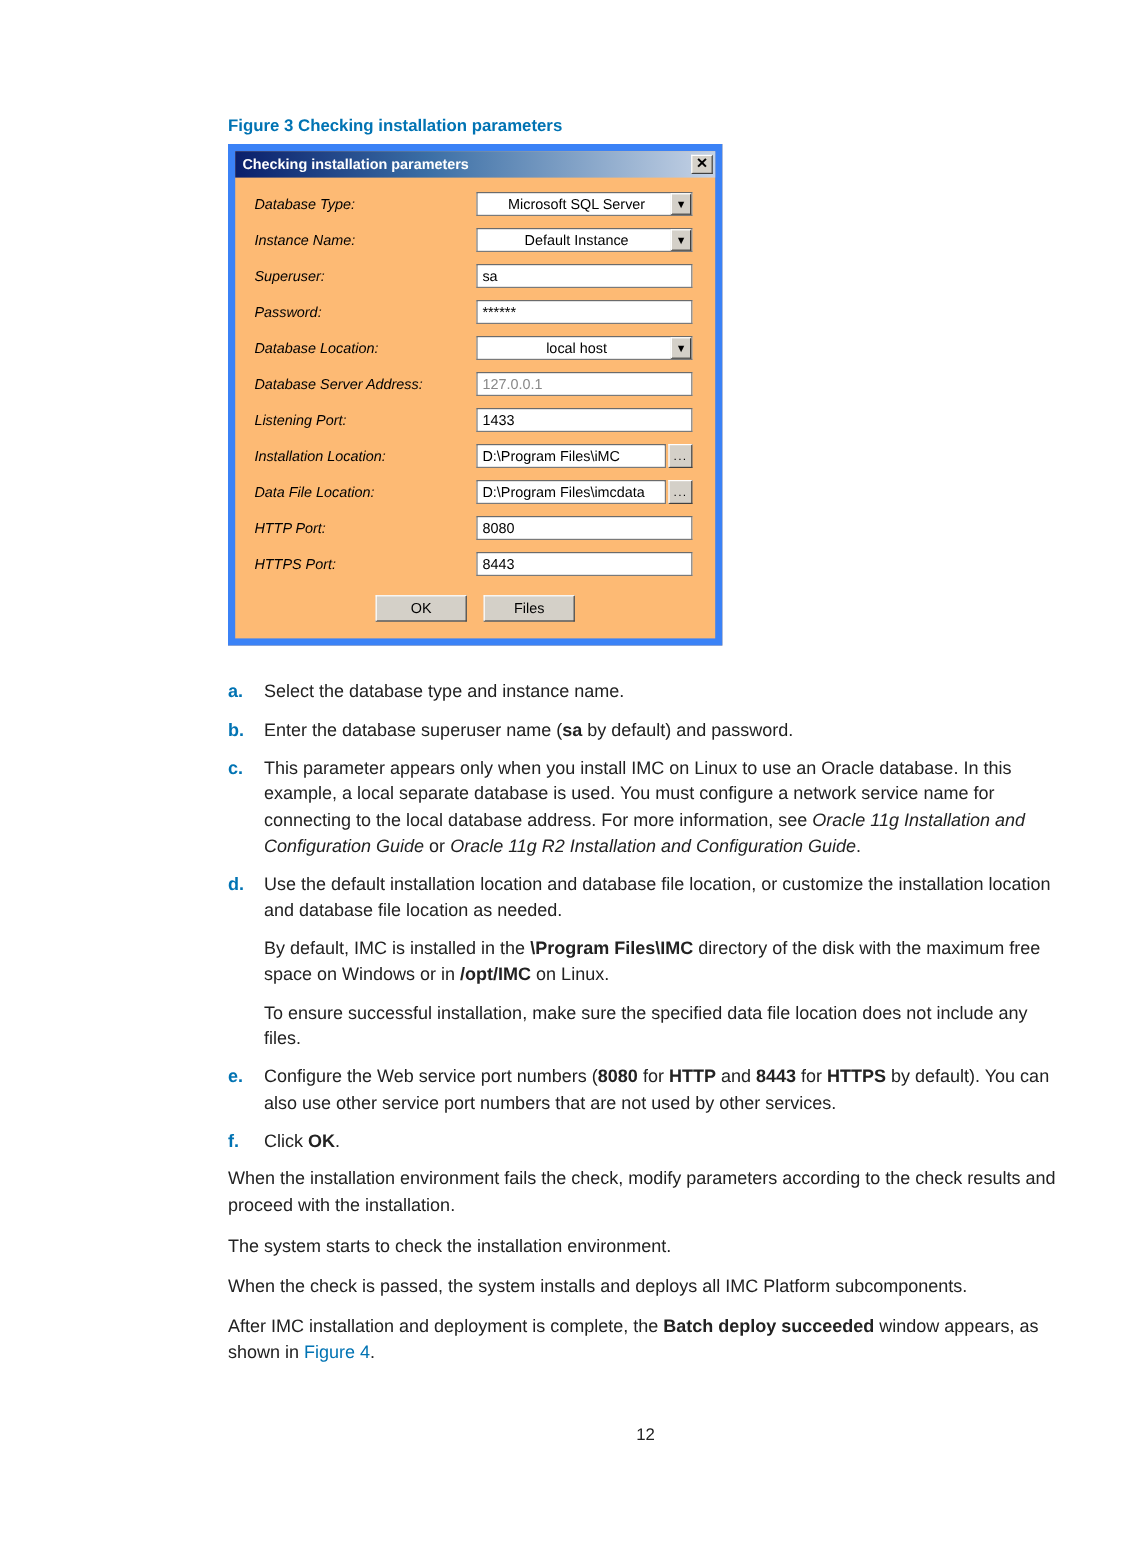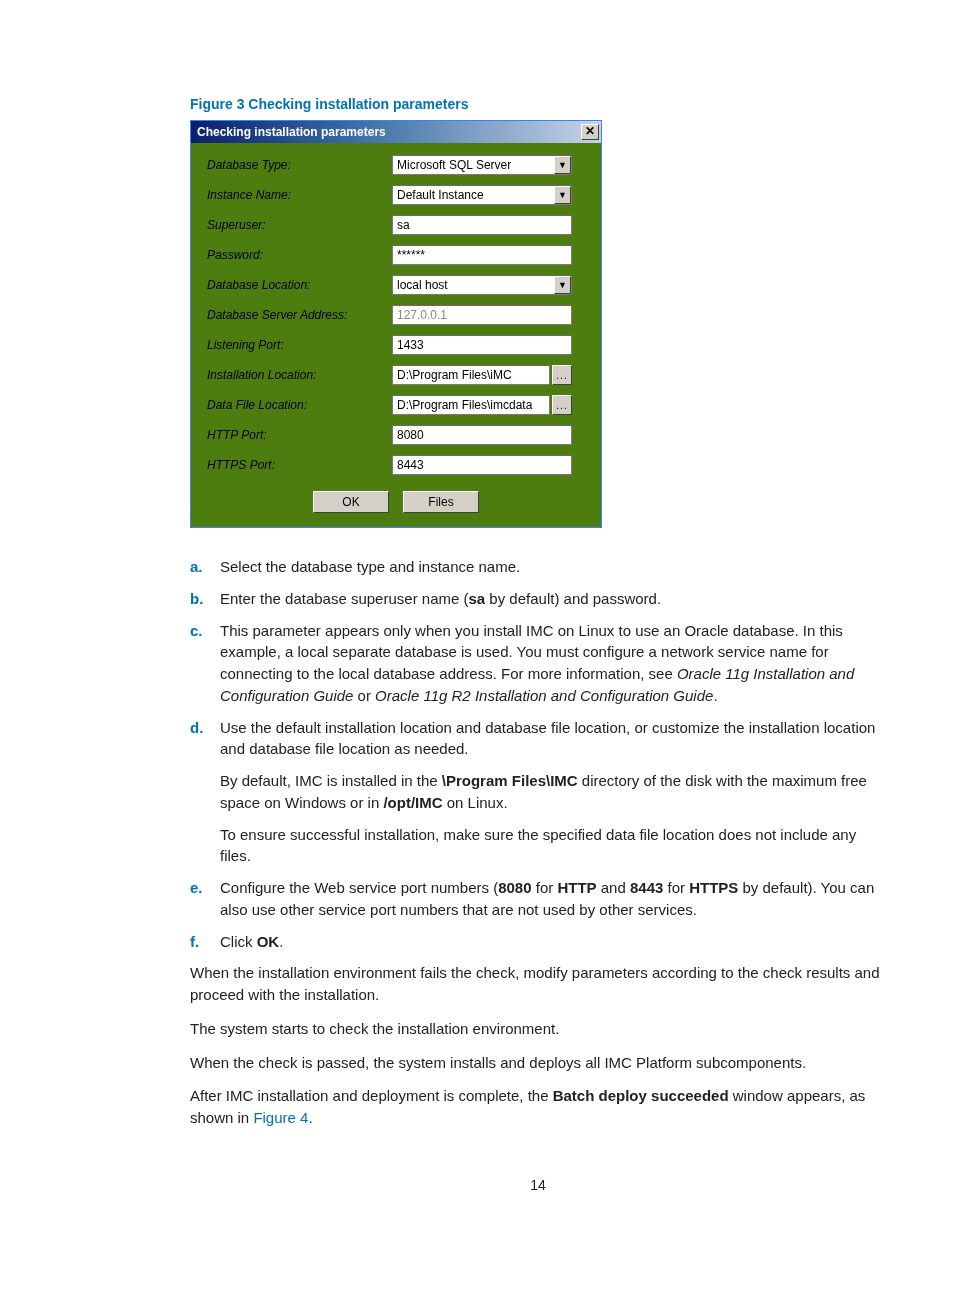--- a/index.html
+++ b/index.html
@@ -17,22 +17,22 @@
   }
   .fig-caption {
     color: #0073b3;
     font-weight: bold;
     font-size: 14px;
     margin: 0 0 8px 0;
   }
   
   .dialog {
     width: 412px;
-    border: 1px solid #3b82f6;
-    background: #4d7c0f;
+    border: 6px solid #3b82f6;
+    background: #fdba74;
     font-family: Tahoma, Arial, sans-serif;
     font-size: 12px;
     color: #000;
     margin-bottom: 28px;
   }
   .titlebar {
     display: flex;
     align-items: center;
     height: 22px;
     background: linear-gradient(to right, #0a1f6b 0%, #3a6ea5 40%, #c6d3e6 100%);
@@ -63,21 +63,21 @@
     width: 180px;
     height: 20px;
     background: #fff;
     border: 1px solid #7a7a7a;
     border-top-color: #6b6b6b;
     display: flex;
     align-items: center;
     padding: 0 4px;
     font-size: 12px;
   }
-  .combo { padding-right: 0; }
+  .combo { padding-right: 0; text-align: center; }
   .combo .val { flex: 1; overflow: hidden; white-space: nowrap; }
   .combo .dd {
     width: 17px;
     height: 18px;
     background: #d4d0c8;
     border: 1px solid #404040;
     border-top-color: #fff;
     border-left-color: #fff;
     display: flex;
     align-items: center;
@@ -301,14 +301,14 @@
     </li>
   </ol>
 
   <p class="para">When the installation environment fails the check, modify parameters according to the check results and proceed with the installation.</p>
   <p class="para">The system starts to check the installation environment.</p>
   <p class="para">When the check is passed, the system installs and deploys all IMC Platform subcomponents.</p>
   <p class="para">
     <span>After IMC installation and deployment is complete, the </span><span class="b">Batch deploy succeeded</span><span> window appears, as shown in </span><span class="lk">Figure 4</span><span>.</span>
   </p>
 
-  <div class="pgnum">14</div>
+  <div class="pgnum">12</div>
 </div>
 
 </body></html>

